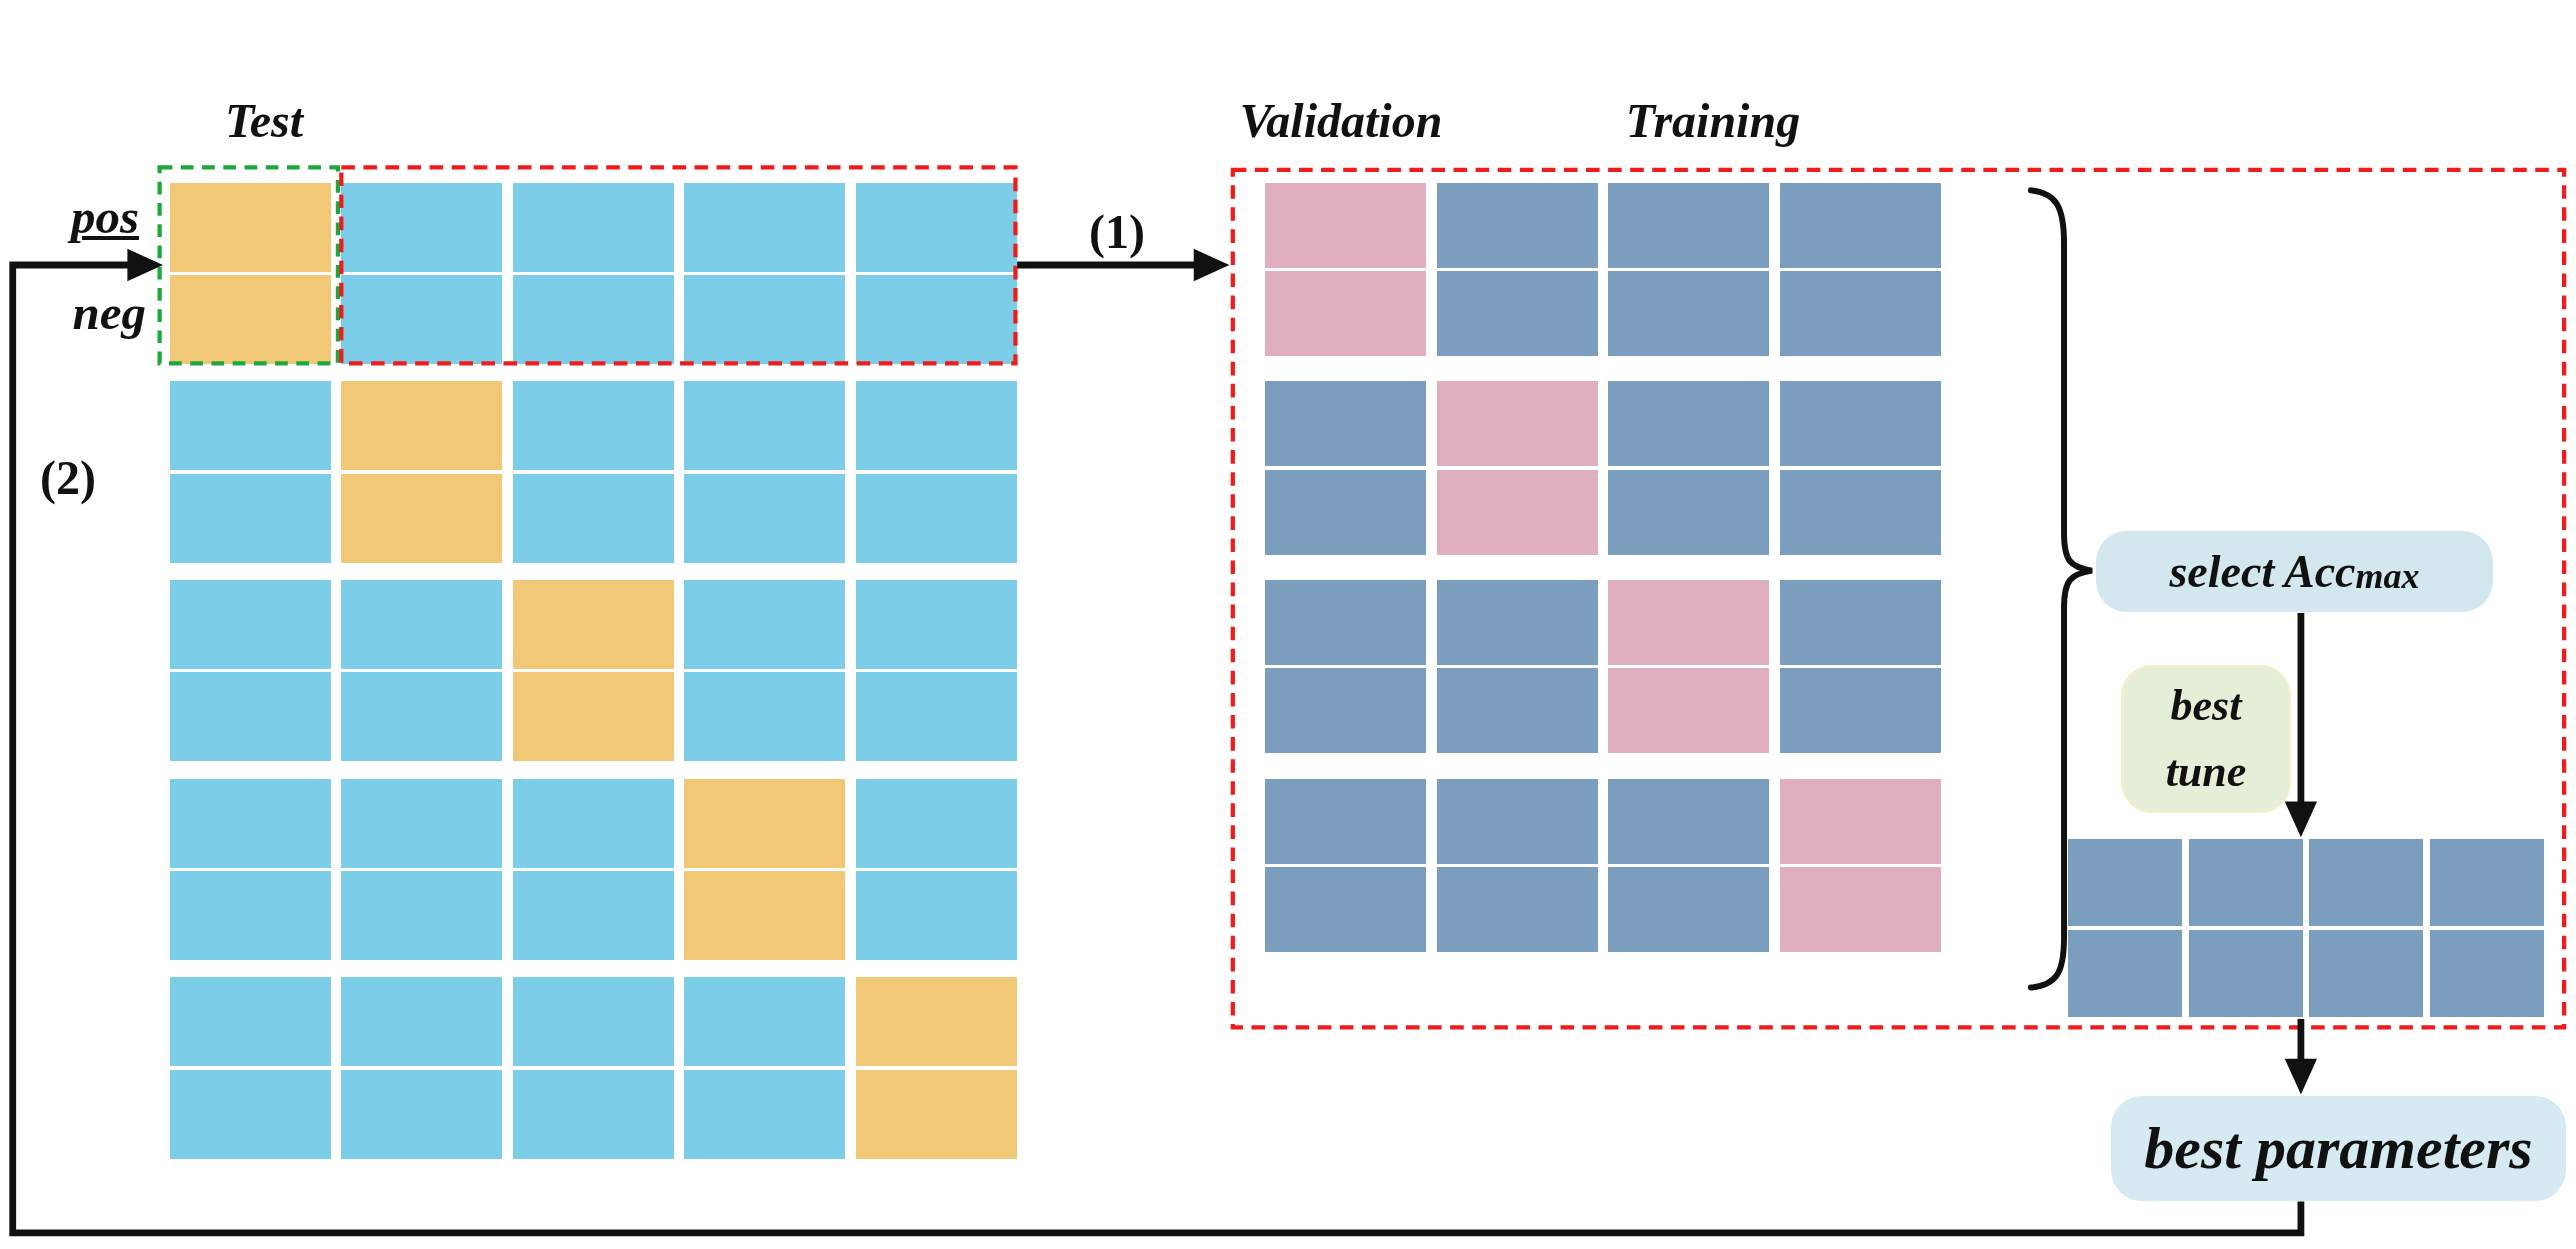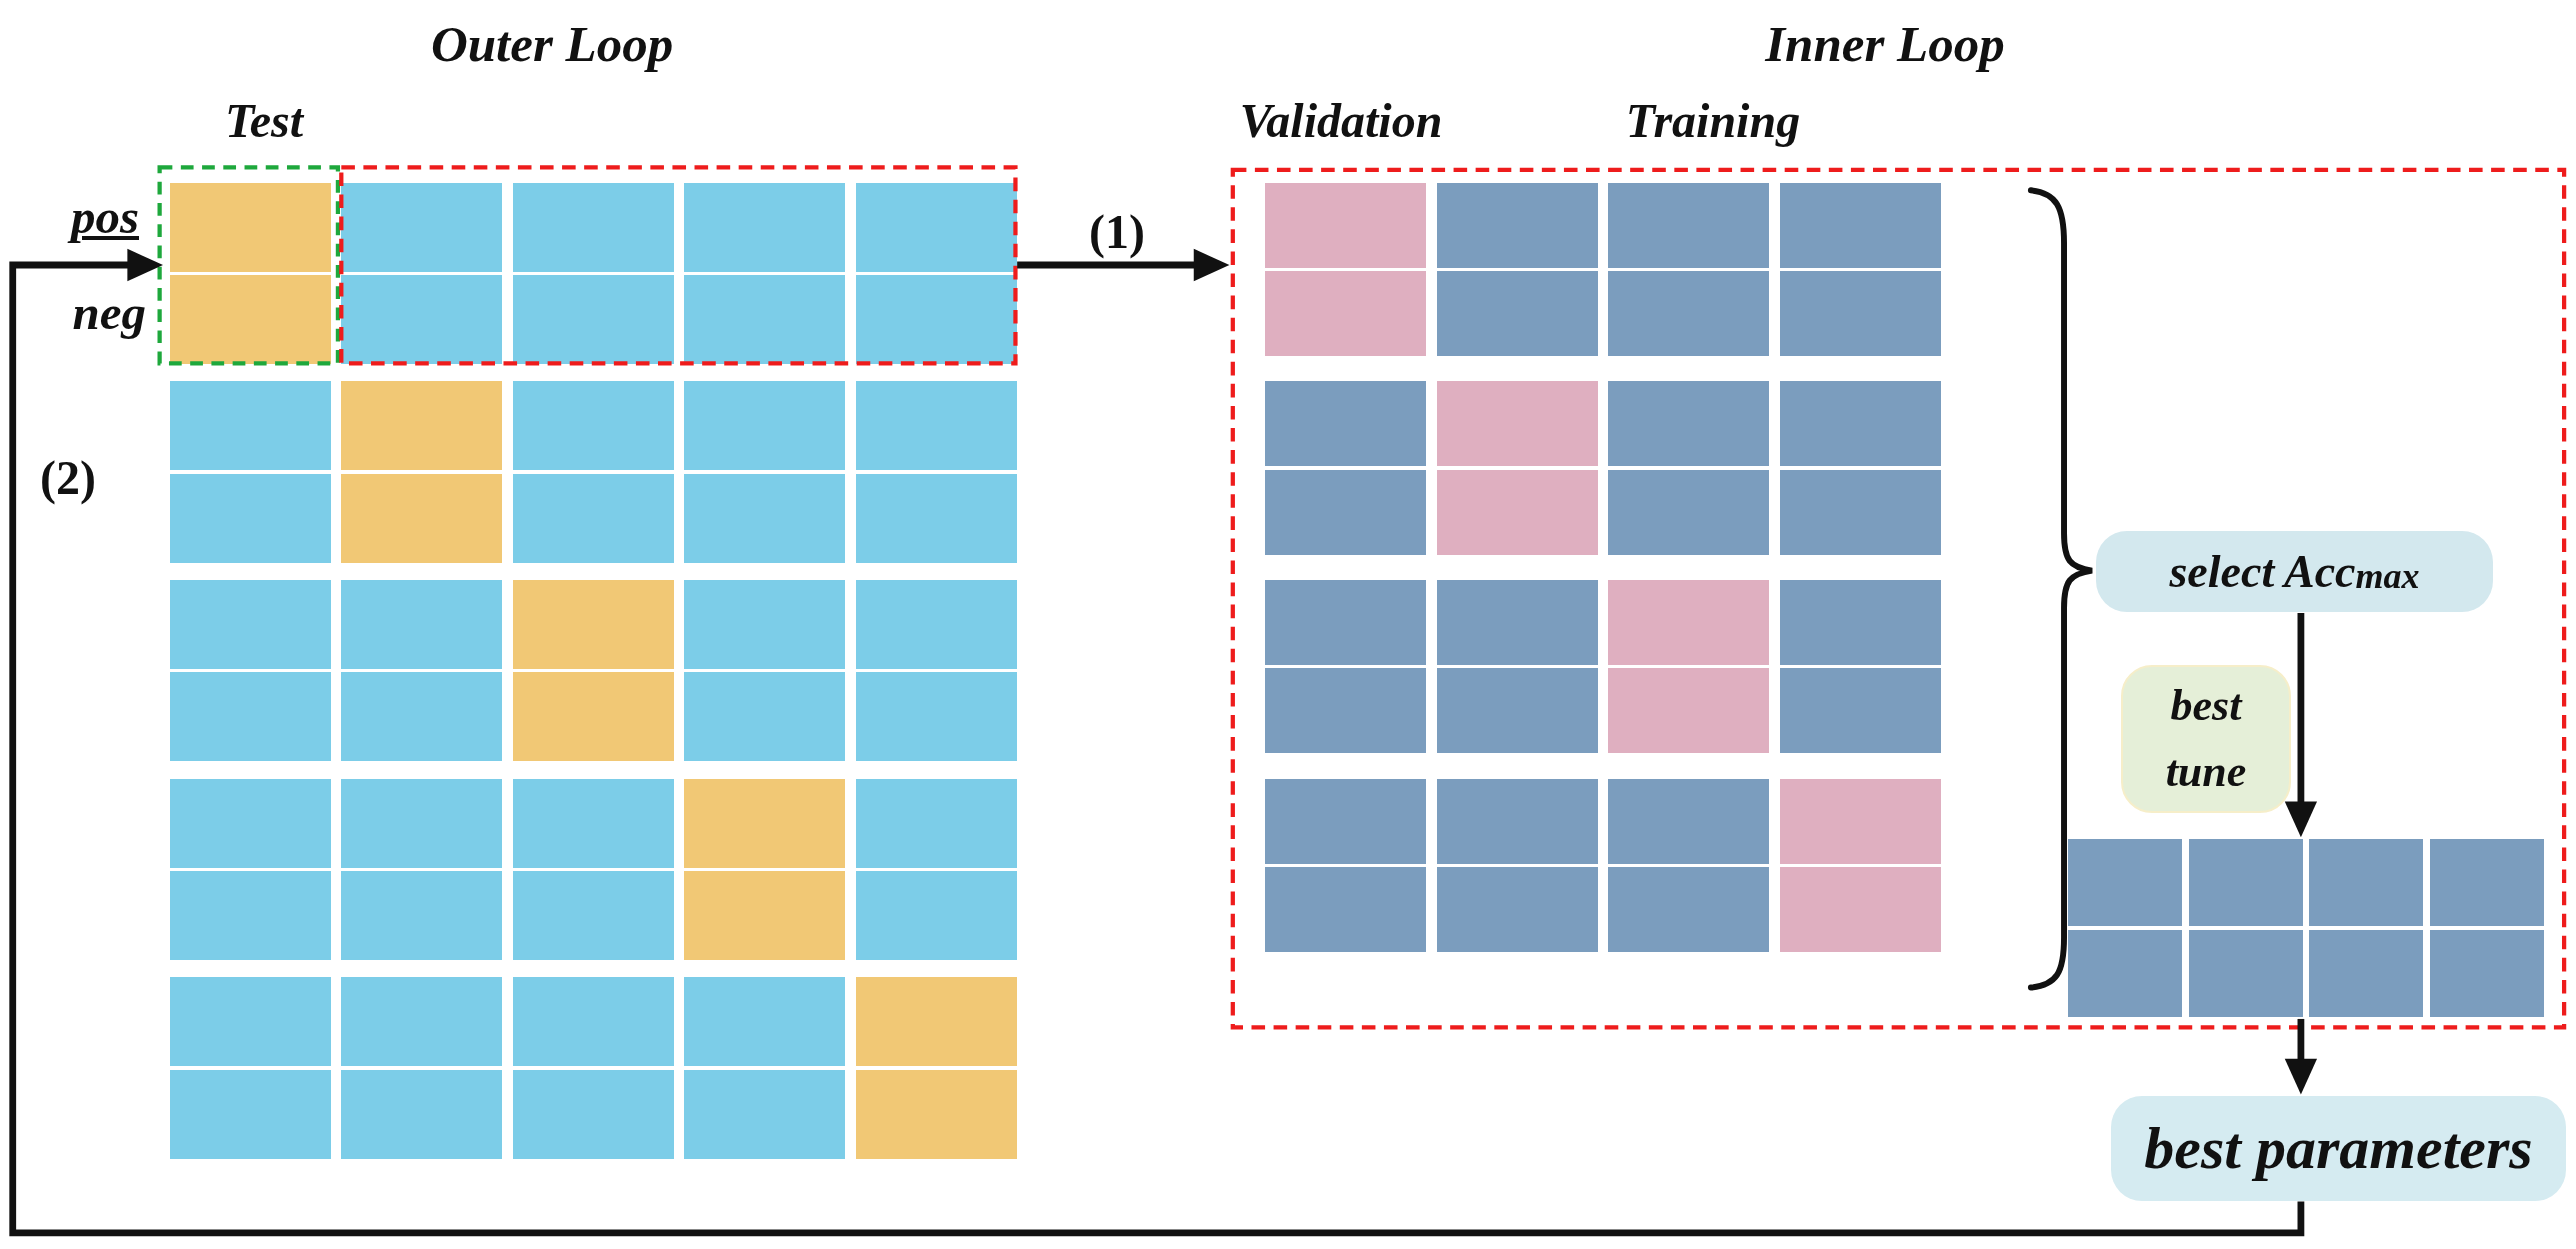--- a/index.html
+++ b/index.html
@@ -162,24 +162,22 @@
 
     <path d="M 2392 224
              C 2422 227, 2431 244, 2431 286
              L 2431 628
              C 2431 660, 2438 668, 2464 672
              C 2438 676, 2431 684, 2431 716
              L 2431 1104
              C 2431 1146, 2422 1160, 2392 1163" fill="none" stroke="#111" stroke-width="7" stroke-linecap="round"></path>
   </svg>
 
-  <div class="lbl title centered" style="left:552px; top:15.3px;">Outer Loop</div>
   <div class="lbl hdr centered" style="left:264px; top:93px;">Test</div>
 
-  <div class="lbl title centered" style="left:1885px; top:15.3px;">Inner Loop</div>
   <div class="lbl hdr centered" style="left:1341px; top:93px;">Validation</div>
   <div class="lbl hdr centered" style="left:1713px; top:93px;">Training</div>
 
   <div class="lbl rowlab rightal" style="left:139px; top:188px;text-decoration:underline;">pos</div>
   <div class="lbl rowlab rightal" style="left:146px; top:284px;">neg</div>
 
   <div class="lbl step centered" style="left:1117px; top:204px;">(1)</div>
   <div class="lbl step centered" style="left:68px; top:450px;">(2)</div>
 
 

